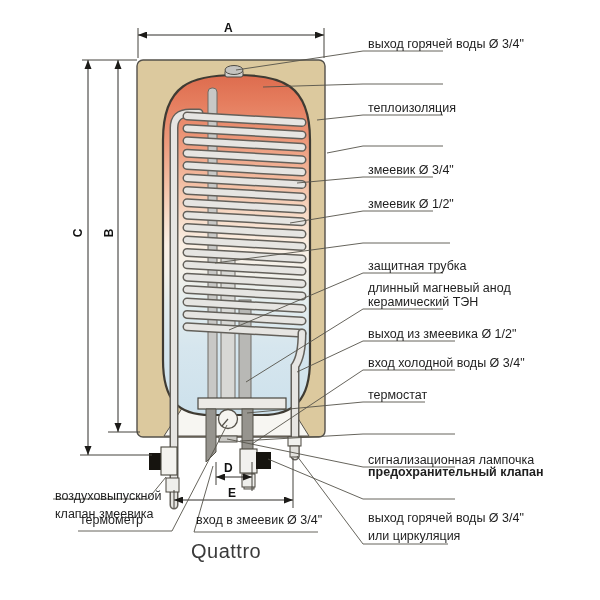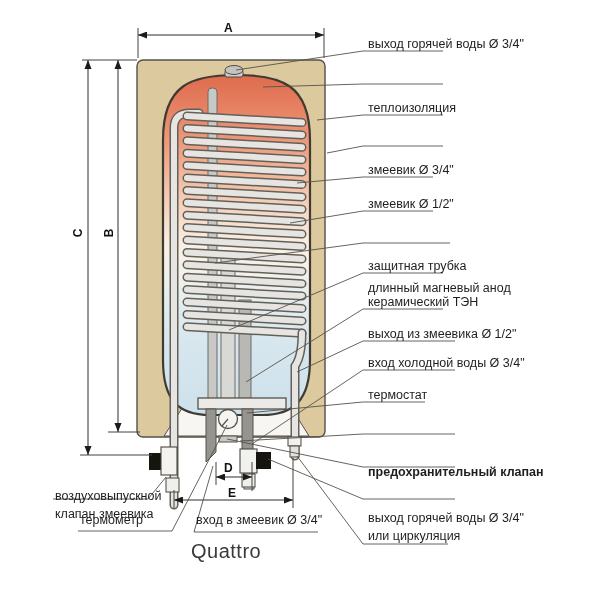--- a/index.html
+++ b/index.html
@@ -180,20 +180,21 @@
 <div class="lbl" style="left:368px;top:36px;">выход горячей воды Ø 3/4"</div>
 <div class="lbl" style="left:368px;top:100px;text-align:right;">теплоизоляция</div>
 <div class="lbl" style="left:368px;top:162px;">змеевик Ø 3/4"</div>
 <div class="lbl" style="left:368px;top:196px;">змеевик Ø 1/2"</div>
 <div class="lbl" style="left:368px;top:236px;margin-top:44px;">длинный магневый анод</div>
 <div class="lbl" style="left:368px;top:258px;">защитная трубка</div>
 <div class="lbl" style="left:368px;top:294px;">керамический ТЭН</div>
 <div class="lbl" style="left:368px;top:326px;">выход из змеевика Ø 1/2"</div>
 <div class="lbl" style="left:368px;top:355px;">вход холодной воды Ø 3/4"</div>
 <div class="lbl" style="left:368px;top:387px;">термостат</div>
+<div class="lbl" style="left:368px;top:452px;">сигнализационная лампочка</div>
 <div class="lbl" style="left:368px;top:464px;font-weight:bold;">предохранительный клапан</div>
 <div class="lbl" style="left:368px;top:510px;">выход горячей воды Ø 3/4"
 или циркуляция</div>
 
 <div class="lbl" style="left:55px;top:456px;margin-top:32px;">воздуховыпускной
 клапан змеевика</div>
 <div class="lbl" style="left:80px;top:512px;text-align:center;">термометр</div>
 <div class="lbl" style="left:196px;top:512px;">вход в змеевик Ø 3/4"</div>
 
 <div class="title" style="left:191px;top:540px;">Quattro</div>

